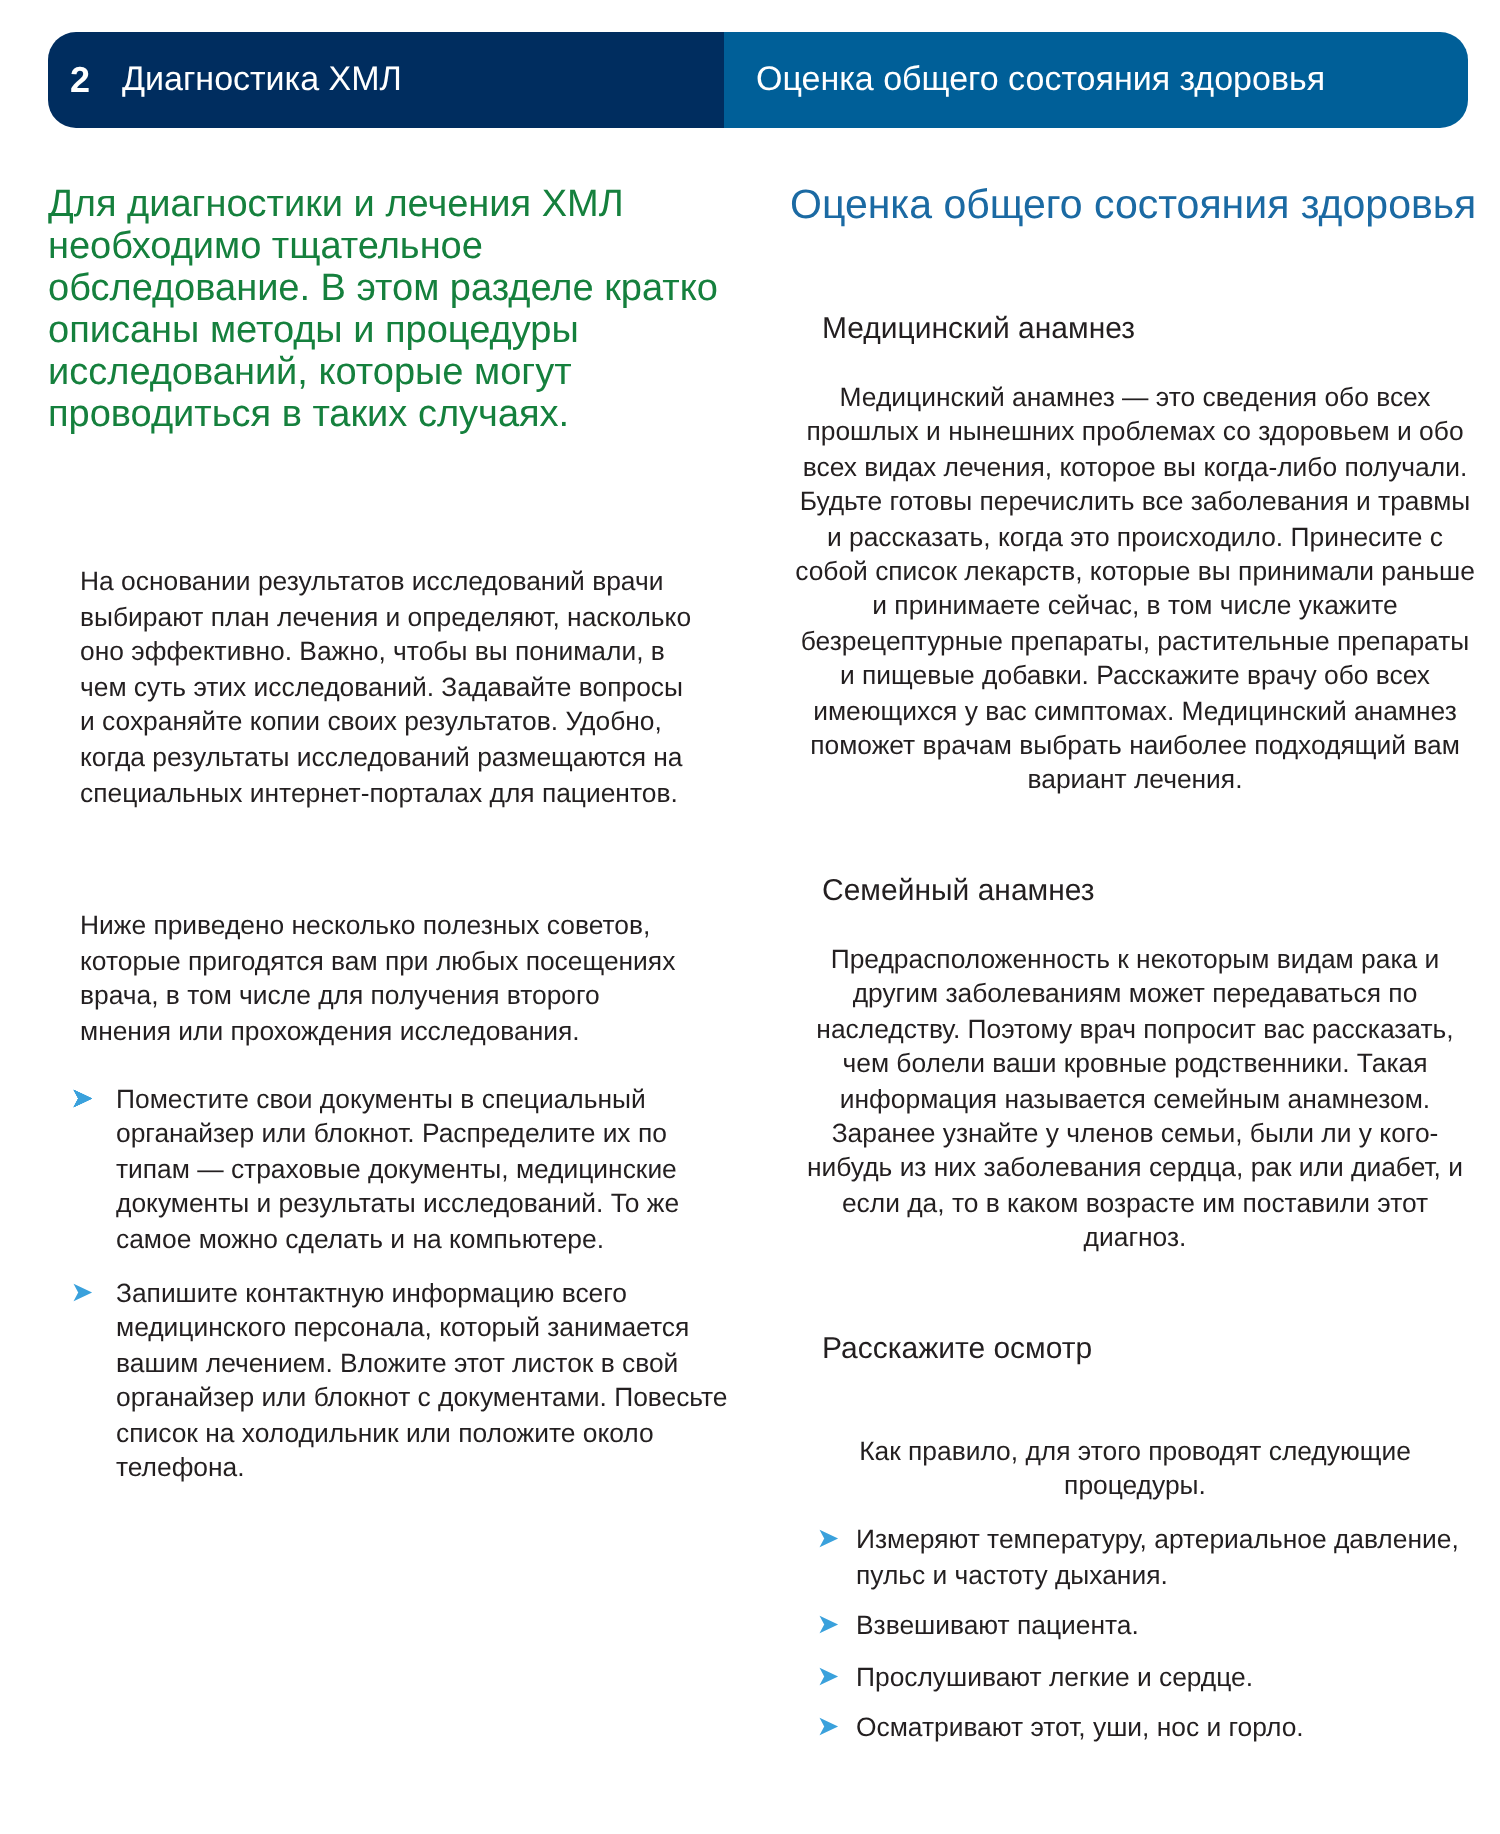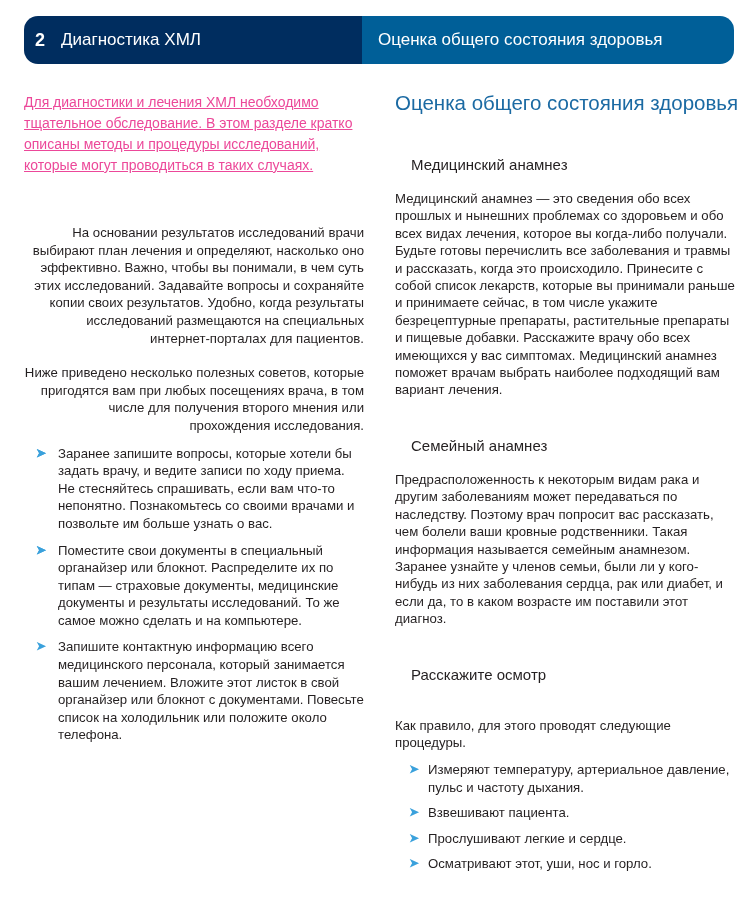--- a/index.html
+++ b/index.html
@@ -16,32 +16,32 @@
     padding-left:11px; box-sizing:border-box; color:#fff;
   }
   .h-num { font-weight:bold; font-size:18px; margin-right:16px; }
   .h-title { font-size:17px; }
   .h-right {
     flex:1; background:#005f98; display:flex; align-items:center;
     padding-left:16px; color:#fff; font-size:17px;
   }
   .col-left { position:absolute; left:24px; top:92px; width:340px; }
   .col-right { position:absolute; left:395px; top:92px; width:345px; }
-  .intro { color:#ec4899; font-size:14px; line-height:21px; margin:0;text-decoration:underline; }
-  .p { font-size:13.2px; line-height:17.6px; margin:0;text-align:right; }
+  .intro { color:#15803d; font-size:19px; line-height:21px; margin:0; }
+  .p { font-size:13.2px; line-height:17.6px; margin:16px; }
   .gap1 { height:48px; }
   .gap2 { height:17px; }
   ul.bullets { list-style:none; padding:0; margin:10px 0 0 0; }
   ul.bullets li { position:relative; padding-left:34px; font-size:13.2px; line-height:17.6px; margin-bottom:9px; }
   ul.bullets li .chev {
     position:absolute; left:12px; top:0; color:#3aa1dc; font-weight:bold; font-size:12px;
   }
   .section-title { color:#1b6aa3; font-size:20.5px; line-height:22px; margin:0; font-weight:normal; }
   .sub { font-weight:normal; font-size:15px; margin:16px; line-height:18px; }
-  .rp { font-size:13.2px; line-height:17.4px; margin:0; }
+  .rp { font-size:13.2px; line-height:17.4px; margin:0;text-align:center; }
   ul.rbullets { list-style:none; padding:0; margin:10px 0 0 0; }
   ul.rbullets li { position:relative; padding-left:33px; font-size:13.2px; line-height:17.4px; margin-bottom:8px; }
   ul.rbullets li .chev { position:absolute; left:14px; top:0; color:#3aa1dc; font-weight:bold; font-size:12px; }
 </style>
 </head>
 <body>
 
 <div class="header">
   <div class="h-left">
     <span class="h-num">2</span>
@@ -53,21 +53,21 @@
 </div>
 
 <div class="col-left">
   <p class="intro">Для диагностики и лечения ХМЛ необходимо тщательное обследование. В этом разделе кратко описаны методы и процедуры исследований, которые могут проводиться в таких случаях.</p>
   <div class="gap1"></div>
   <p class="p">На основании результатов исследований врачи выбирают план лечения и определяют, насколько оно эффективно. Важно, чтобы вы понимали, в чем суть этих исследований. Задавайте вопросы и сохраняйте копии своих результатов. Удобно, когда результаты исследований размещаются на специальных интернет-порталах для пациентов.</p>
   <div class="gap2"></div>
   <p class="p">Ниже приведено несколько полезных советов, которые пригодятся вам при любых посещениях врача, в том числе для получения второго мнения или прохождения исследования.</p>
   <ul class="bullets">
     <li><span class="chev">➤</span></li>
-    <li><span class="chev">➤</span><span>Заранее запишите вопросы, которые хотели бы задать врачу, и ведите записи по ходу приема. Не стесняйтесь спрашивать, если вам что-то непонятно. Познакомьтесь со своими врачами и позвольте им больше узнать о вас.</span></li>
+    <li><span class="chev">➤</span></li>
     <li><span class="chev">➤</span></li>
     <li><span class="chev">➤</span><span>Поместите свои документы в специальный органайзер или блокнот. Распределите их по типам — страховые документы, медицинские документы и результаты исследований. То же самое можно сделать и на компьютере.</span></li>
     <li><span class="chev">➤</span><span>Запишите контактную информацию всего медицинского персонала, который занимается вашим лечением. Вложите этот листок в свой органайзер или блокнот с документами. Повесьте список на холодильник или положите около телефона.</span></li>
   </ul>
 </div>
 
 <div class="col-right">
   <h1 class="section-title">Оценка общего состояния здоровья</h1>
   <div style="height:26px"></div>
   <h2 class="sub">Медицинский анамнез</h2>

